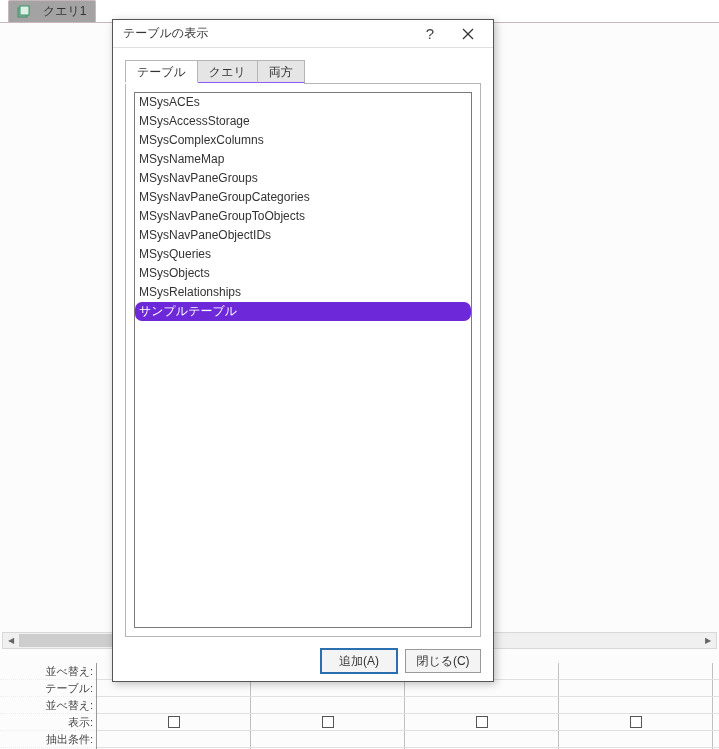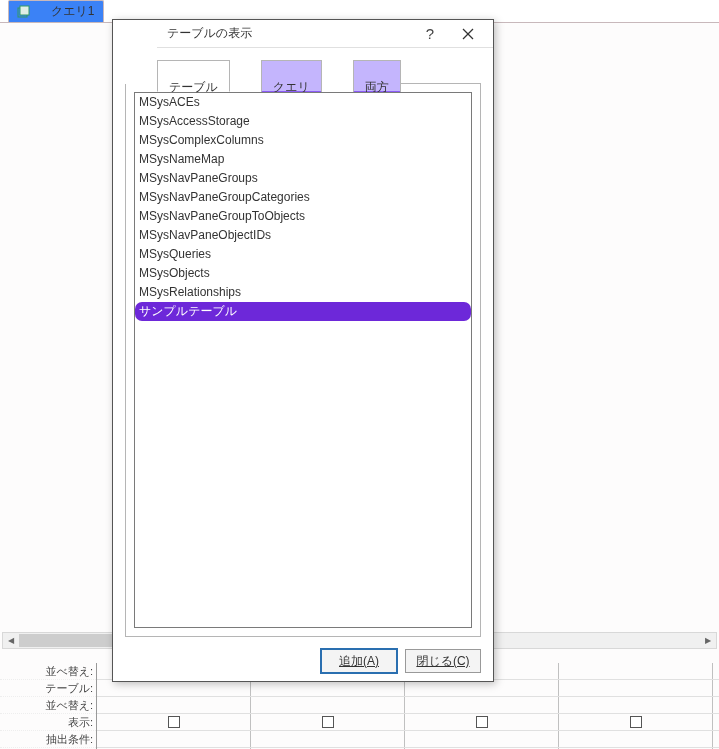--- a/index.html
+++ b/index.html
@@ -11,27 +11,27 @@
       height: 749px;
       position: relative;
       overflow: hidden;
     }
     
     .bg-tab {
       position: absolute;
       top: 0;
       left: 8px;
       height: 22px;
-      background: #3b82f6;
+      background: #a3a3a3;
       border: 1px solid #c8b8bb;
       border-bottom: none;
       display: flex;
       align-items: center;
       padding: 0 8px;
-      gap: 20px;
+      gap: 12px;
       border-radius: 2px 2px 0 0;
     }
     .bg-tab-icon {
       width: 14px;
       height: 14px;
       display: flex;
       align-items: center;
       justify-content: center;
     }
     .bg-tab-label { color: #333; }
@@ -132,21 +132,20 @@
       box-shadow: 2px 2px 8px rgba(0,0,0,.25);
       display: flex;
       flex-direction: column;
     }
     .dlg-title {
       height: 28px;
       display: flex;
       align-items: center;
       padding: 0 6px 0 10px;
       border-bottom: 1px solid #e0e0e0;
-      margin-left: 44px;
     }
     .dlg-title-text { flex: 1; font-size: 12px; color: #333; }
     .dlg-help, .dlg-close {
       width: 38px;
       height: 26px;
       display: flex;
       align-items: center;
       justify-content: center;
       color: #444;
       cursor: pointer;
@@ -157,34 +156,33 @@
       flex: 1;
       padding: 12px 12px 4px 12px;
       display: flex;
       flex-direction: column;
     }
     .dlg-tabs {
       display: flex;
       height: 24px;
     }
     .dlg-tab {
-      padding: 15px 11px;
+      padding: 0 11px;
       height: 23px;
       line-height: 23px;
       border: 1px solid #b5b5b5;
       background: #fff;
       margin-right: -1px;
       font-size: 12px;
       color: #333;
       cursor: pointer;
-      margin-left: 32px;
     }
     .dlg-tab.inactive {
-      background: #c4b5fd;
-      border-bottom: 7px solid #8b5cf6;
+      background: #e5e5e5;
+      border-bottom: 1px solid #8b5cf6;
     }
     .dlg-tab.active {
       border-bottom: 1px solid #fff;
       position: relative;
       z-index: 2;
     }
     .dlg-tabfill {
       flex: 1;
       border-bottom: 1px solid #b5b5b5;
     }
@@ -224,21 +222,20 @@
       min-width: 76px;
       height: 24px;
       border: 1px solid #999;
       background: #f4f4f4;
       font-size: 12px;
       color: #333;
       cursor: pointer;
       display: flex;
       align-items: center;
       justify-content: center;
-      text-decoration: underline;
     }
     .dlg-btn.primary {
       border: 1px solid #2a6fb0;
       outline: 1px solid #2a6fb0;
     }
   </style>
 </head>
 <body>
 
 <div class="bg-tab">

